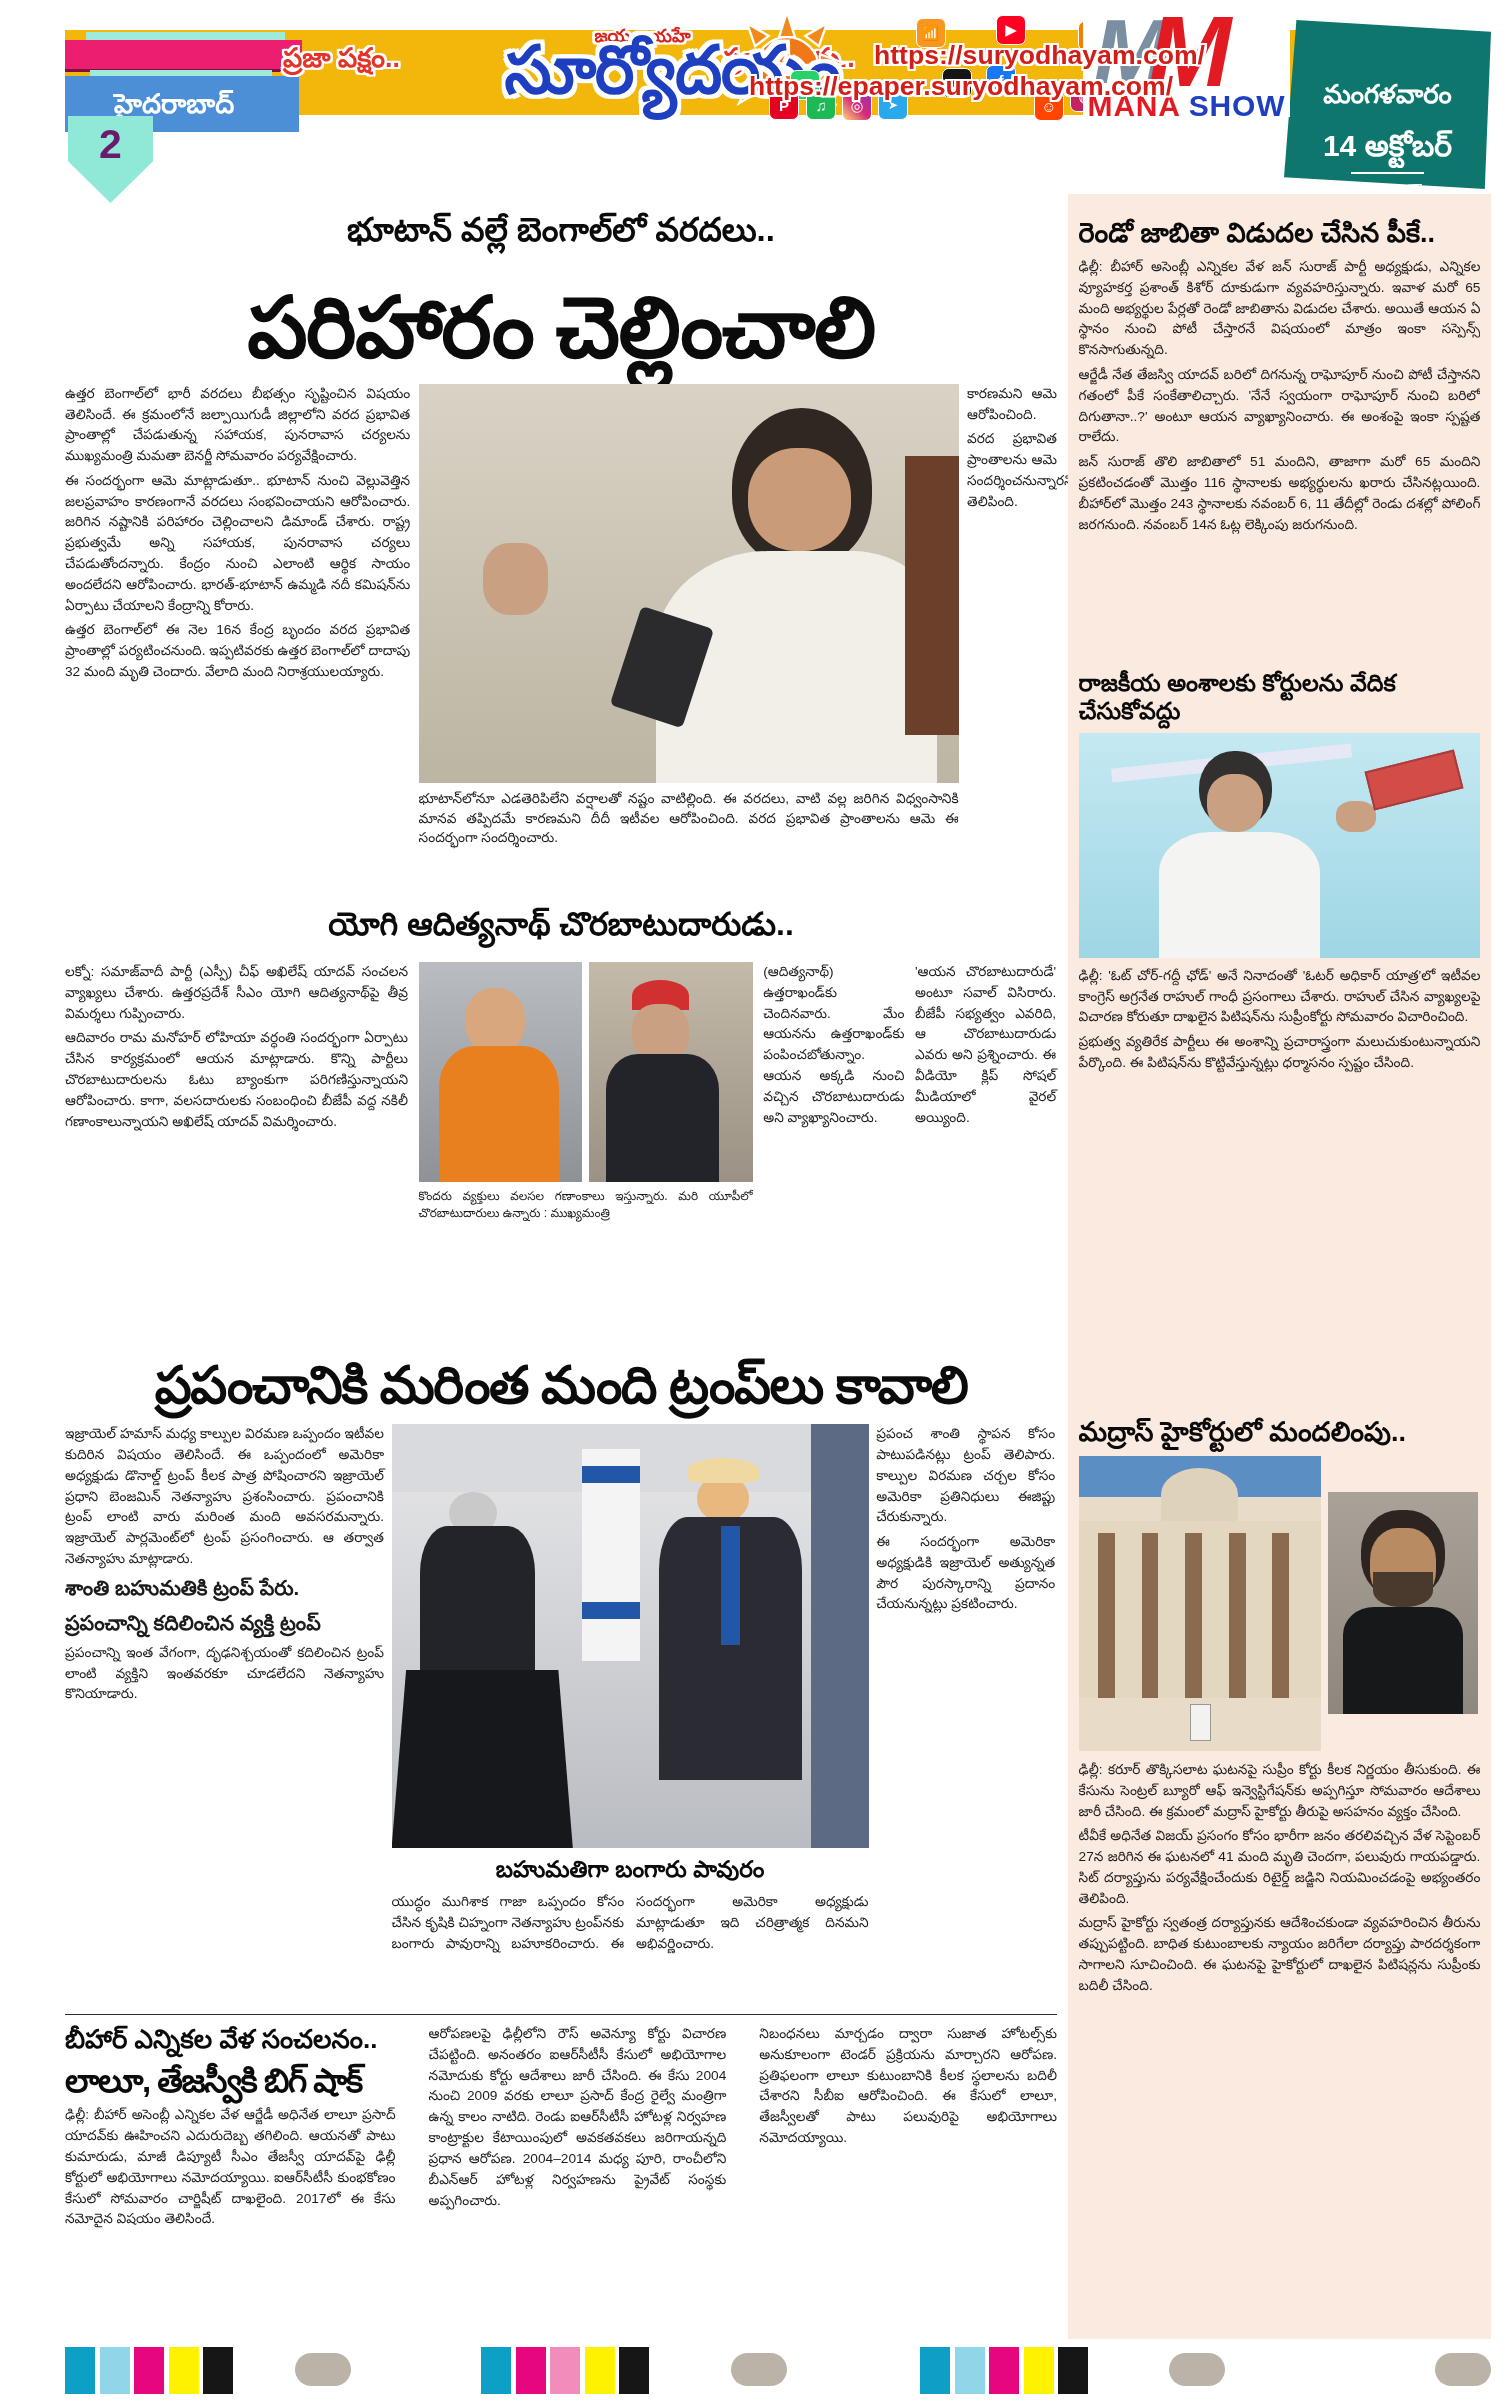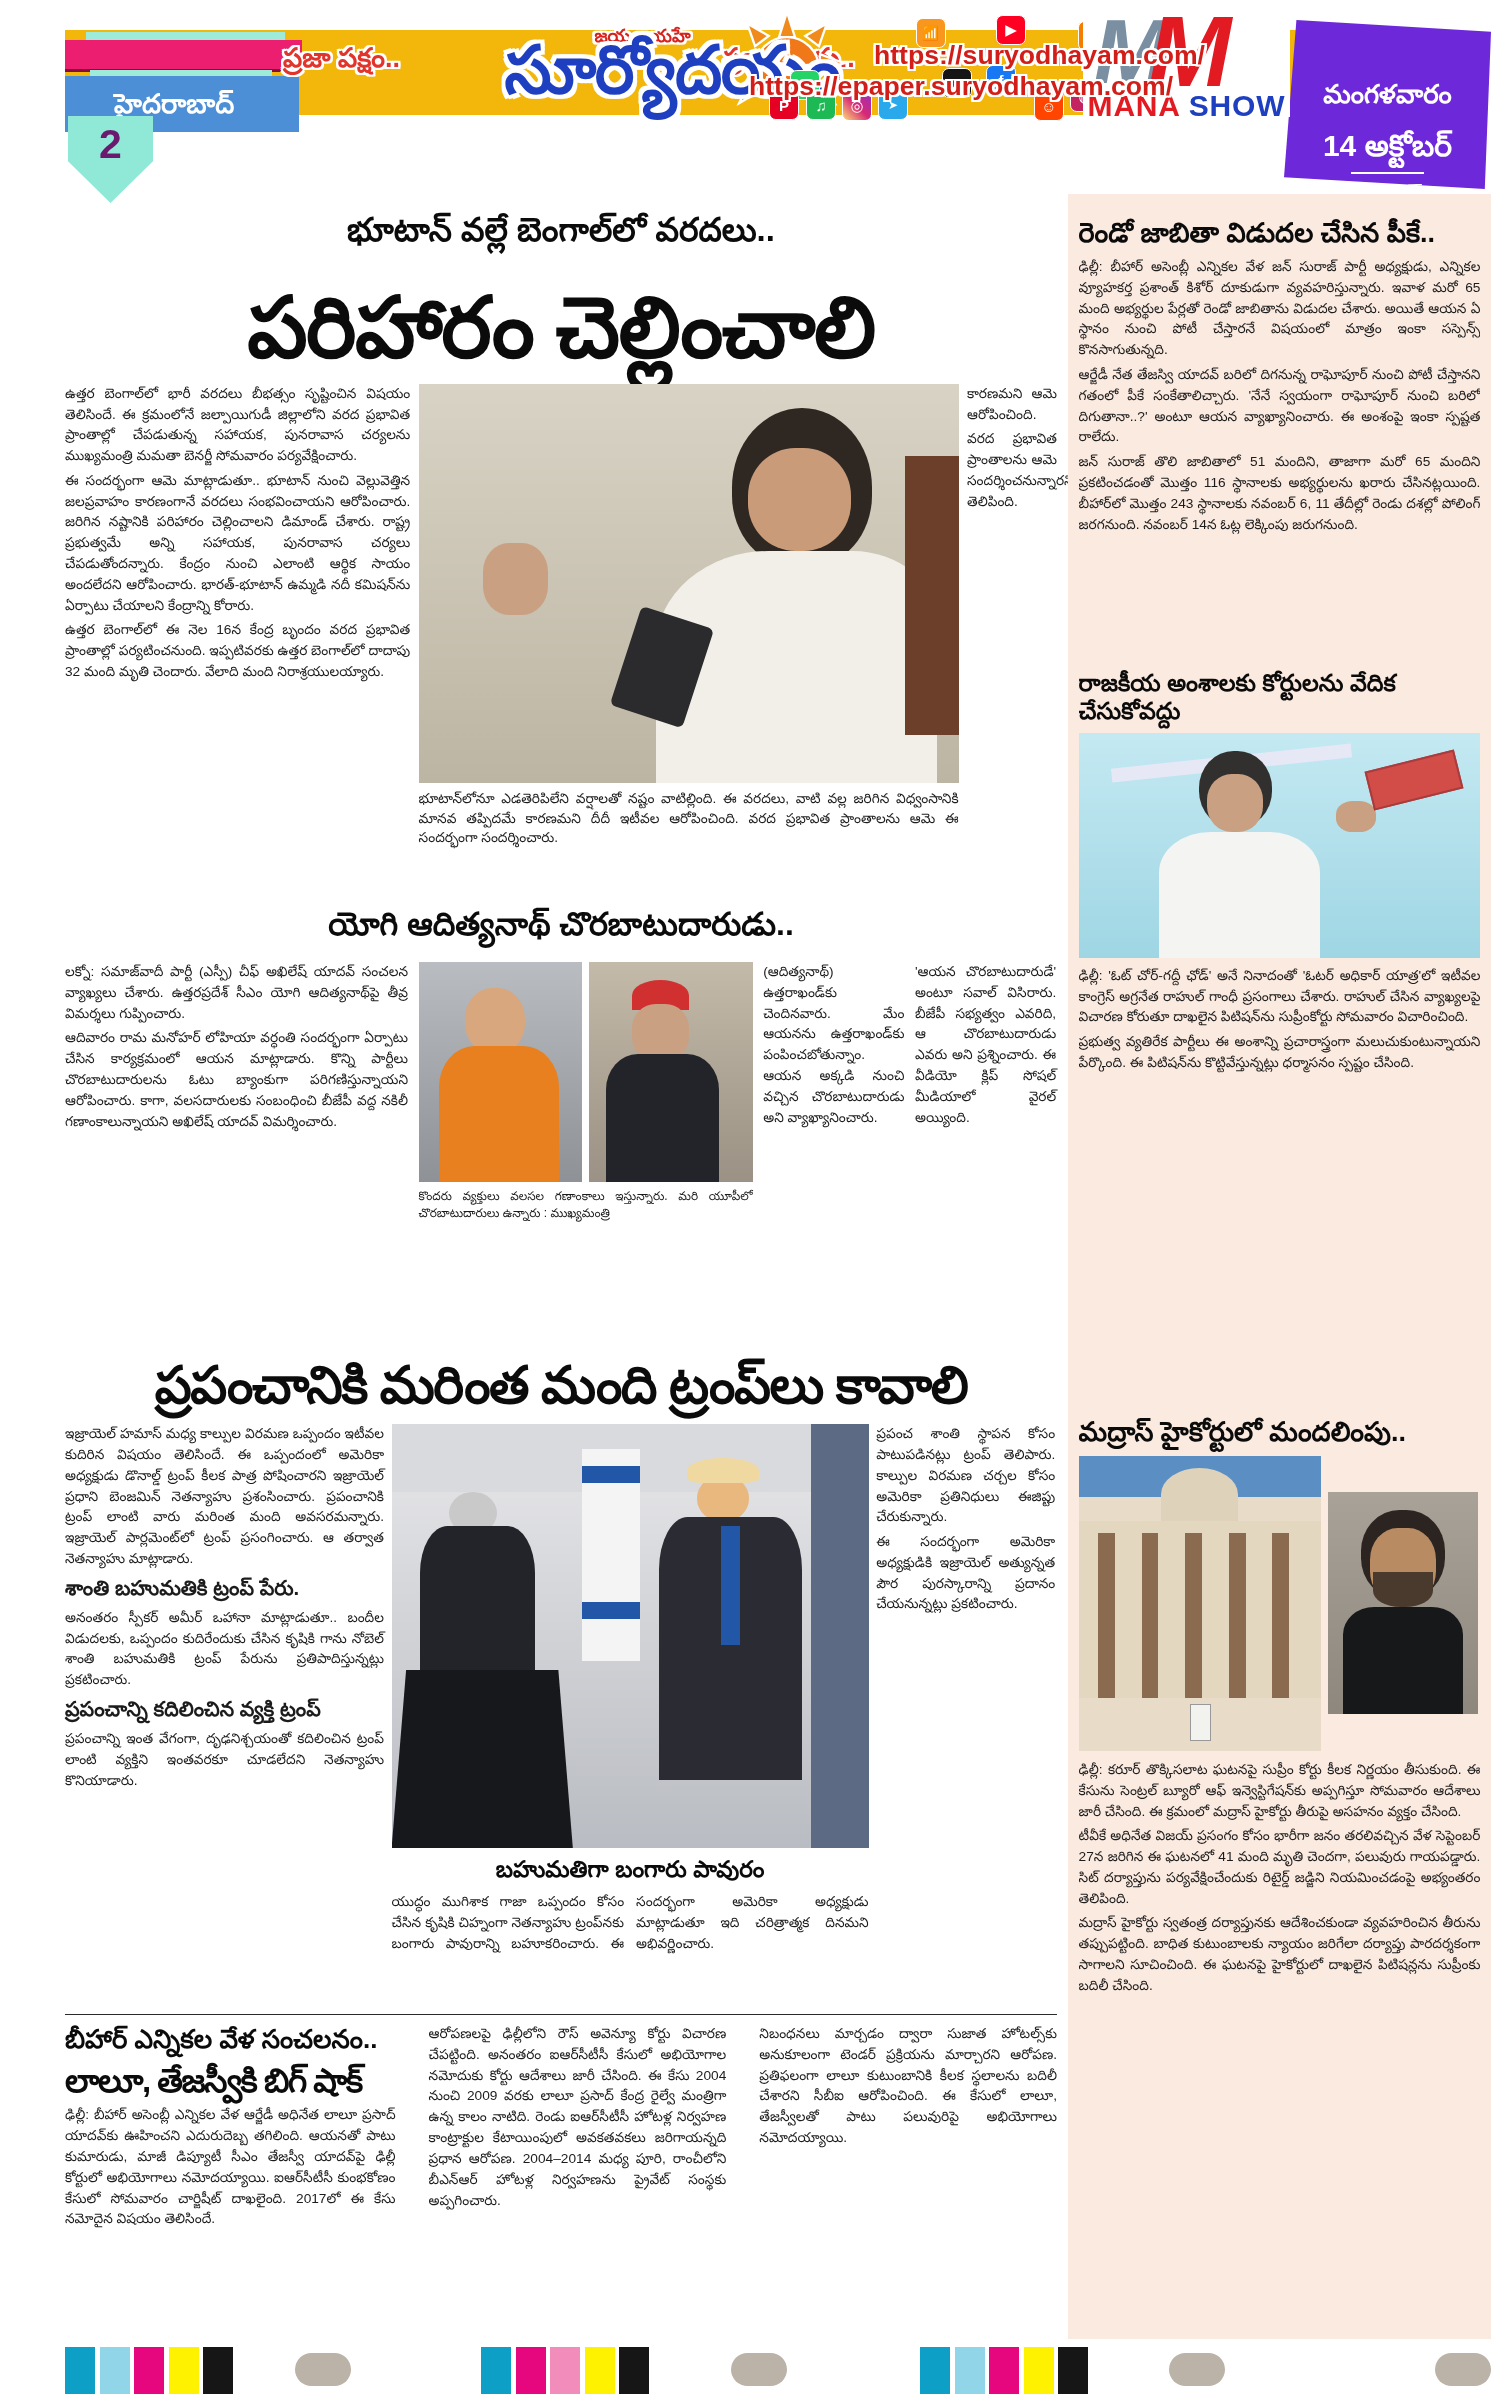--- a/index.html
+++ b/index.html
@@ -39,21 +39,21 @@
   .ic-sp{background:#1DB954}.ic-sp::before{content:"♫";}
   .ic-ig{background:linear-gradient(45deg,#feda75,#d62976,#962fbf)}.ic-ig::before{content:"◎";}
   .ic-tg{background:#29A9EB}.ic-tg::before{content:"➤";font-size:12px;}
   .ic-rd{background:#FF4500}.ic-rd::before{content:"☺";}
   .ic-dr{background:#C32361}.ic-dr::before{content:"◍";}
   .mana-logo{left:1083px;top:10.6px;width:207px;height:106px;background:#fff;z-index:4;}
   .mana-m1{position:absolute;left:10.6px;top:-10.6px;font-size:91px;font-weight:800;color:#7B8FA3;font-style:italic;}
   .mana-m2{position:absolute;left:65px;top:-16.7px;font-size:100px;font-weight:800;color:#E21B22;font-style:italic;}
   .mana-word{position:absolute;left:4.6px;top:78px;font-size:30px;font-weight:800;letter-spacing:0.8px;}
   .mana-word .w1{color:#E21B22}.mana-word .w2{color:#1D3FC0}
-  .date-flag{left:1284px;top:20px;width:207px;height:169px;background:#6d28d9;z-index:3;
+  .date-flag{left:1284px;top:20px;width:207px;height:169px;background:#0f766e;z-index:3;
              clip-path:polygon(6% 0,100% 7%,97% 100%,0 93%);color:#fff;text-align:center;
              padding-top:59px;box-sizing:border-box;}
   .df-day{font-size:26px;font-weight:600;}
   .df-date{font-size:30px;font-weight:700;margin-top:13px;}
   .df-year{font-size:33px;font-weight:800;margin-top:1.5px;border-top:2.3px solid #fff;display:inline-block;padding-top:3px;}
 
   
   .kicker{font-weight:800;color:#0b0b0b;text-align:center;}
   .headline{font-weight:800;color:#0b0b0b;text-align:center;letter-spacing:-1.5px;line-height:1.02;}
   .body-txt{font-size:13.7px;line-height:1.52;}
@@ -202,23 +202,20 @@
   </div>
 
   <div class="abs trump">
     <div class="headline" style="font-size:52px;">ప్రపంచానికి మరింత మంది ట్రంప్‌లు కావాలి</div>
     <div class="row" style="gap:7.6px;">
       <div style="width:319px;">
         <div class="body-txt jtxt">
             <p>ఇజ్రాయెల్ హమాస్ మధ్య కాల్పుల విరమణ ఒప్పందం ఇటీవల కుదిరిన విషయం తెలిసిందే. ఈ ఒప్పందంలో అమెరికా అధ్యక్షుడు డొనాల్డ్ ట్రంప్ కీలక పాత్ర పోషించారని ఇజ్రాయెల్ ప్రధాని బెంజమిన్ నెతన్యాహు ప్రశంసించారు. ప్రపంచానికి ట్రంప్ లాంటి వారు మరింత మంది అవసరమన్నారు. ఇజ్రాయెల్ పార్లమెంట్‌లో ట్రంప్ ప్రసంగించారు. ఆ తర్వాత నెతన్యాహు మాట్లాడారు.</p>
           </div>
         <div class="subhead">శాంతి బహుమతికి ట్రంప్ పేరు.</div>
-        <div class="body-txt jtxt">
-            <p>అనంతరం స్పీకర్ అమీర్ ఒహానా మాట్లాడుతూ.. బందీల విడుదలకు, ఒప్పందం కుదిరేందుకు చేసిన కృషికి గాను నోబెల్ శాంతి బహుమతికి ట్రంప్ పేరును ప్రతిపాదిస్తున్నట్లు ప్రకటించారు.</p>
-          </div>
         <div class="subhead">ప్రపంచాన్ని కదిలించిన వ్యక్తి ట్రంప్</div>
         <div class="body-txt jtxt">
             <p>ప్రపంచాన్ని ఇంత వేగంగా, దృఢనిశ్చయంతో కదిలించిన ట్రంప్ లాంటి వ్యక్తిని ఇంతవరకూ చూడలేదని నెతన్యాహు కొనియాడారు.</p>
           </div>
       </div>
       <div style="width:477px;">
         <div class="ph" style="width:477px;height:424px;background:linear-gradient(180deg,#e8e8ea,#b9bcc2);">
           <div class="shape" style="left:0;top:0;width:100%;height:16%;background:#d9dadd;"></div>
           <div class="shape" style="left:40%;top:6%;width:12%;height:50%;background:#f4f4f4;"></div>
           <div class="shape" style="left:40%;top:10%;width:12%;height:4%;background:#2257a8;"></div>

